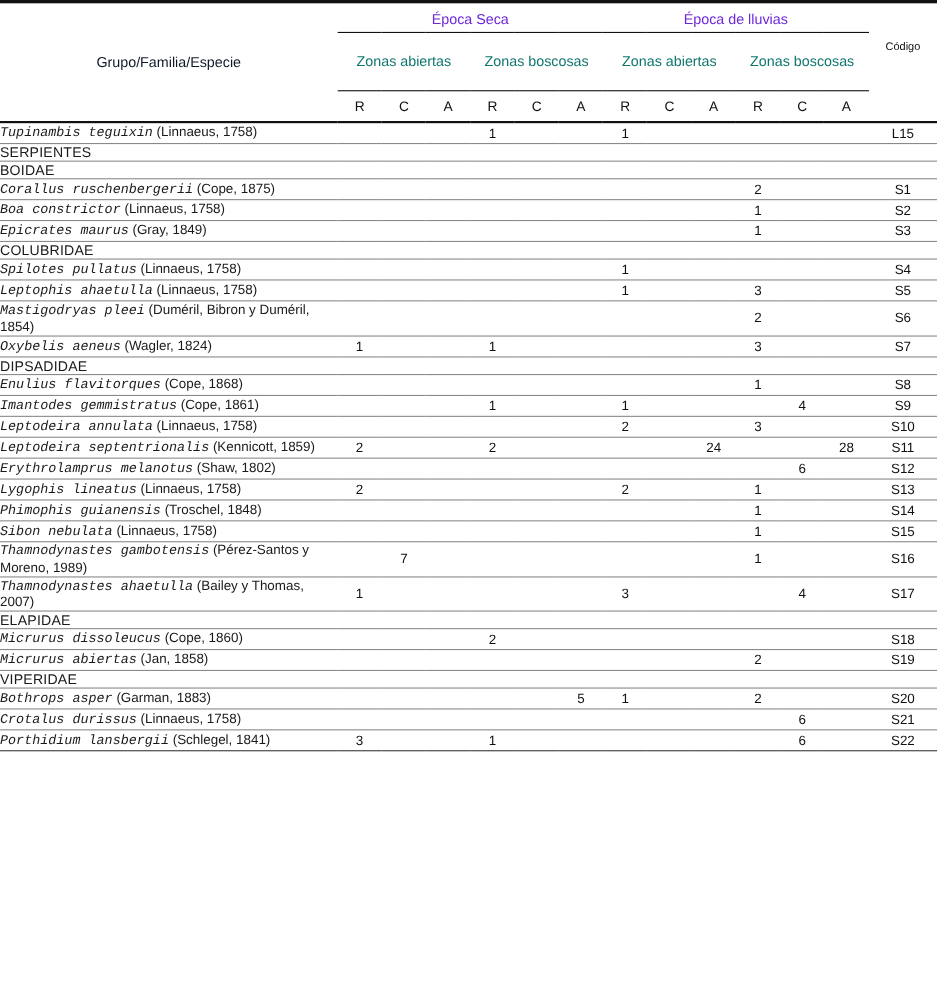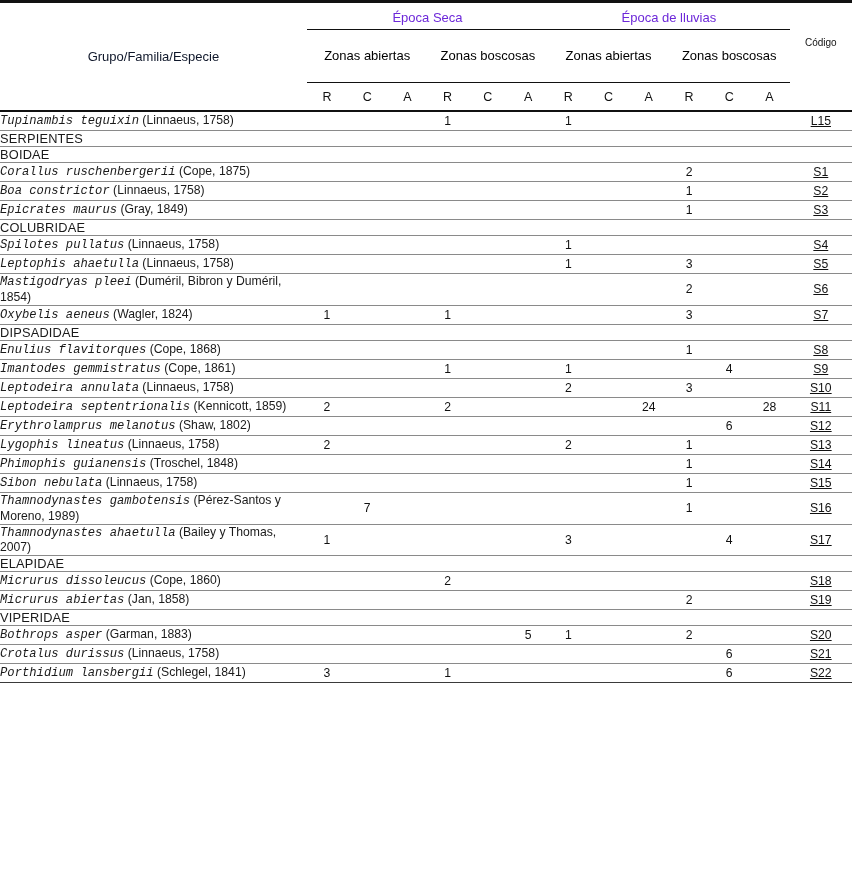--- a/index.html
+++ b/index.html
@@ -56,21 +56,21 @@
   }
   .season-label.ruled {
     border-bottom: 1.6px solid #111111;
   }
 
   .group-label {
     text-align: center;
     font-size: 13px;
     height: 46px;
     vertical-align: middle;
-    color: #000000;
+    color: #0f766e;
     padding: 2px 2px 4px 2px;
   }
   .group-label.ruled-under {
     border-bottom: 1.6px solid #111111;
   }
 
   .name-head {
     text-align: center;
     font-size: 13px;
     vertical-align: middle;
@@ -135,21 +135,20 @@
     text-align: center;
     vertical-align: middle;
     font-size: 12.2px;
     color: #111;
   }
   td.code {
     text-align: center;
     vertical-align: middle;
     font-size: 12.2px;
     color: #111;
-    text-decoration: underline;
   }
 </style>
 </head>
 <body>
 
 <div id="page">
   <table class="sp-table">
     <colgroup>
       <col class="c-name">
       <col class="c-num">

